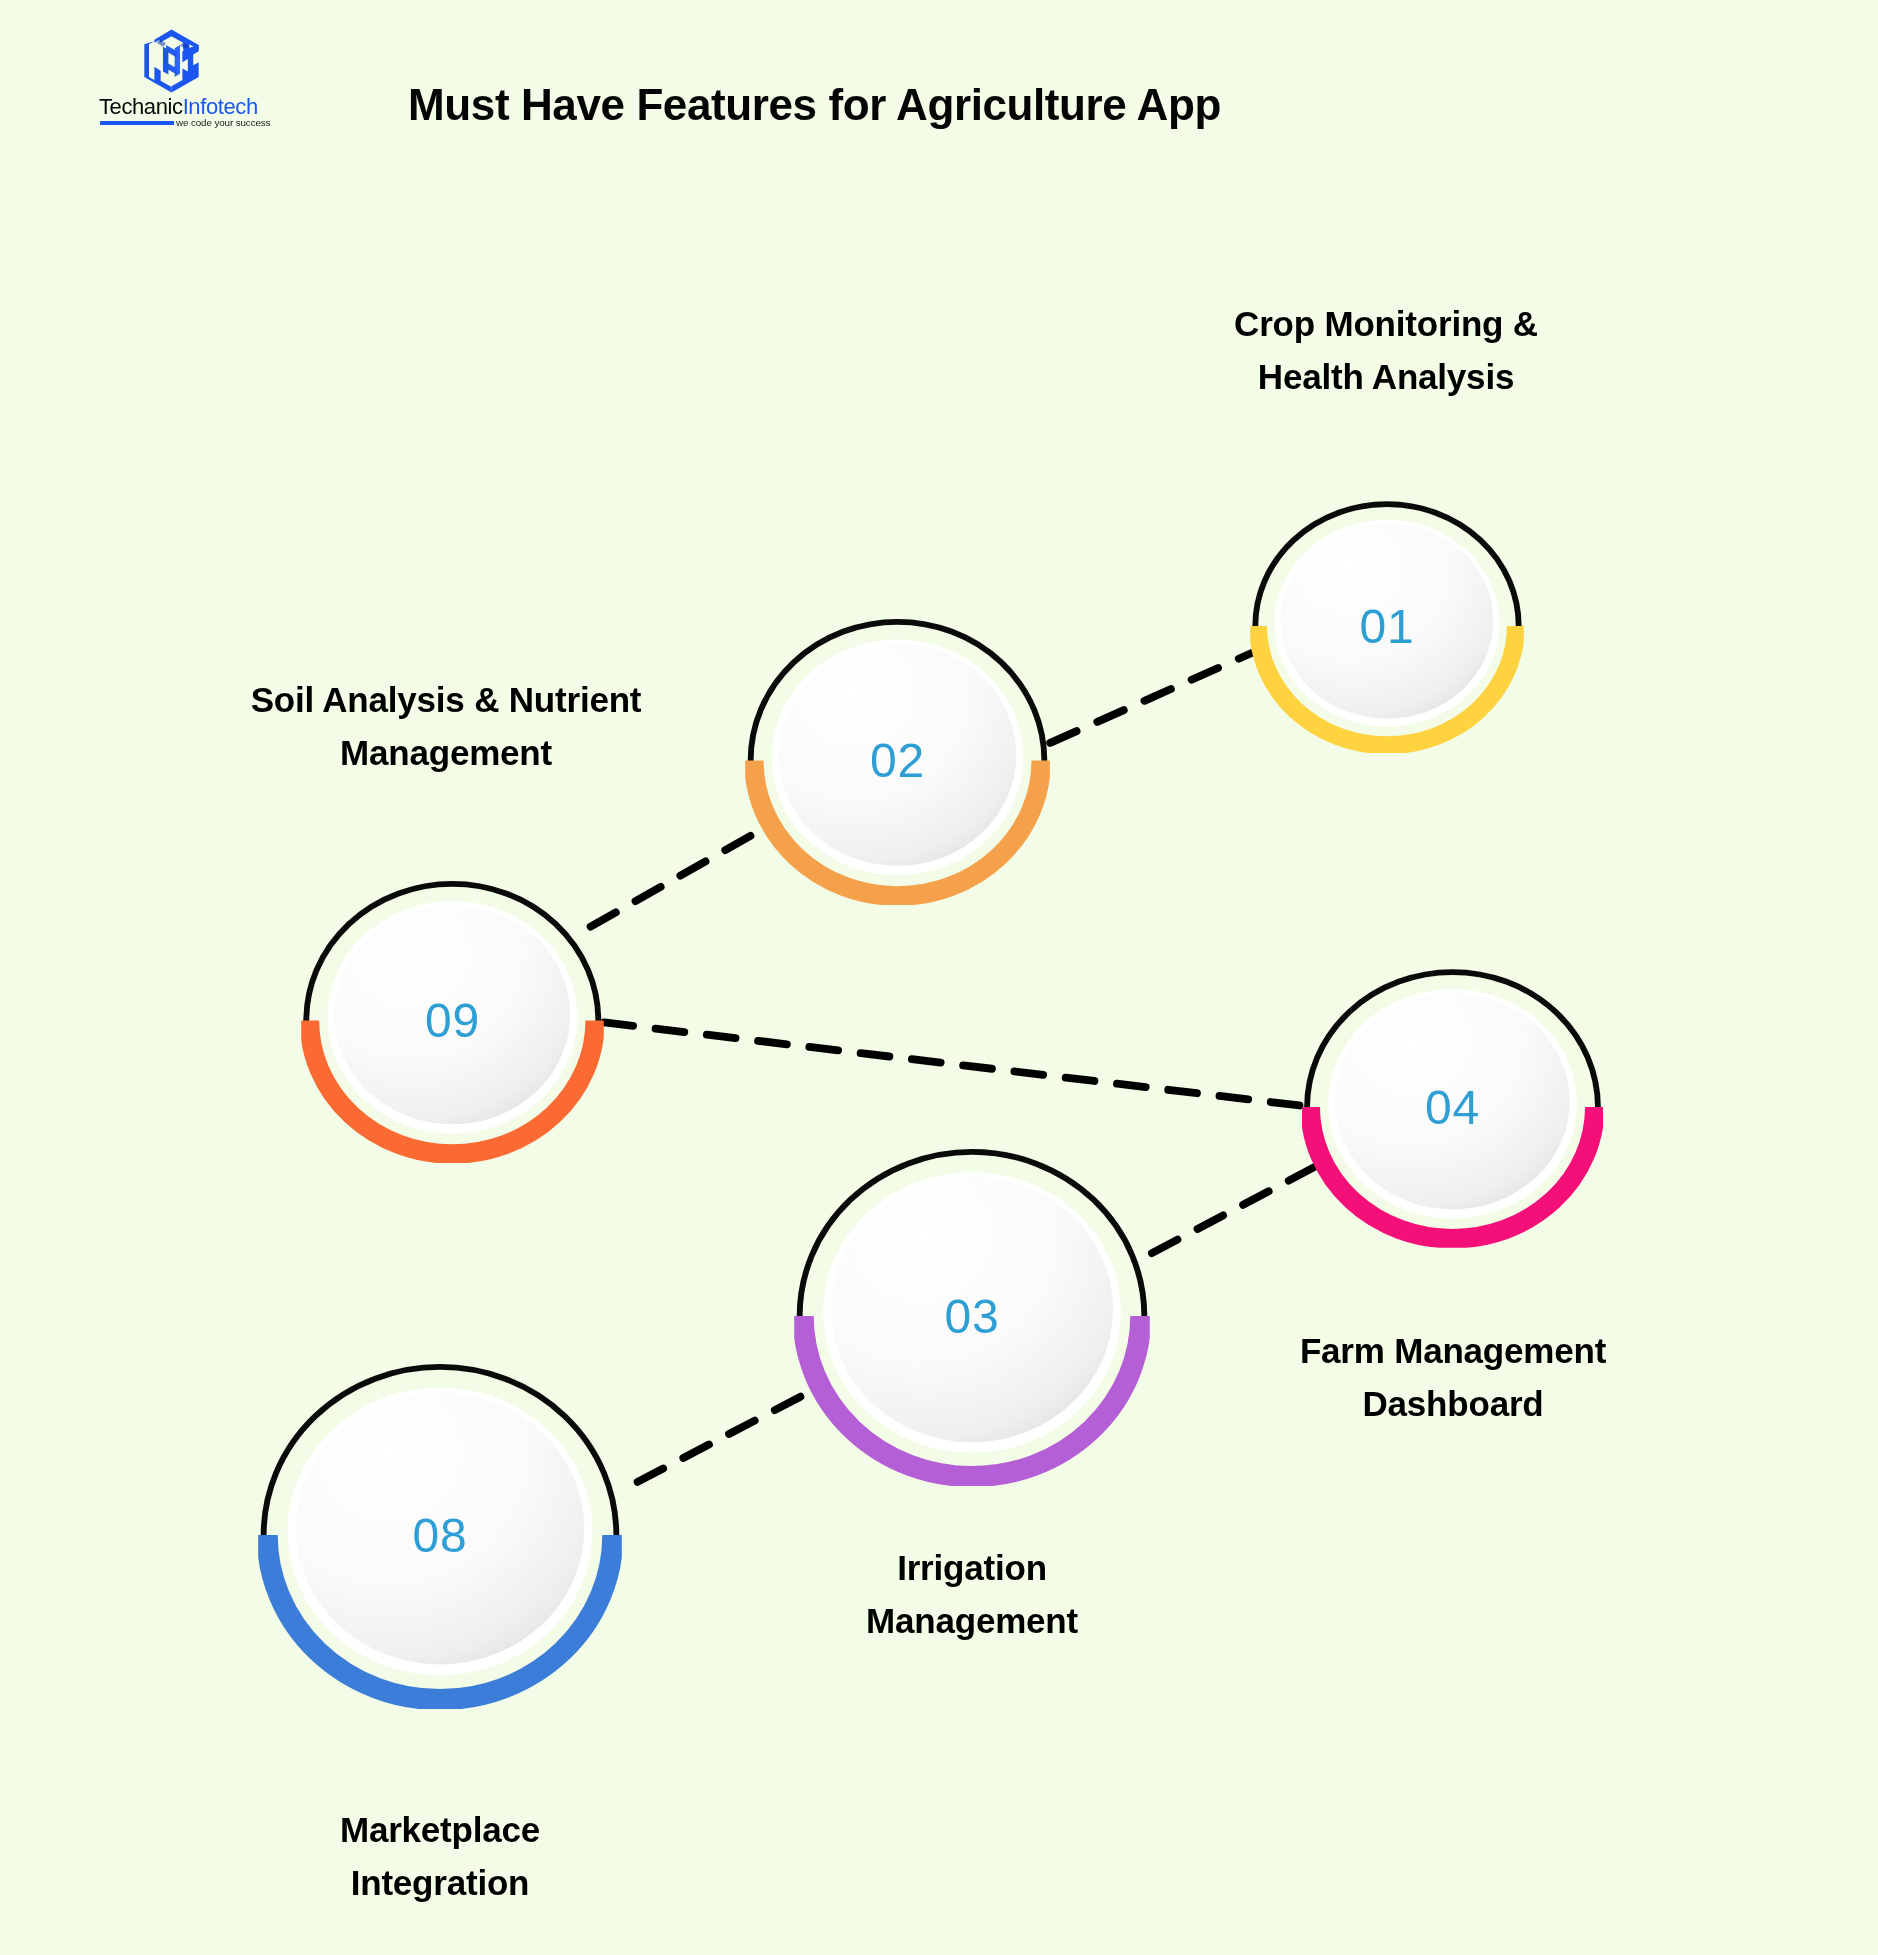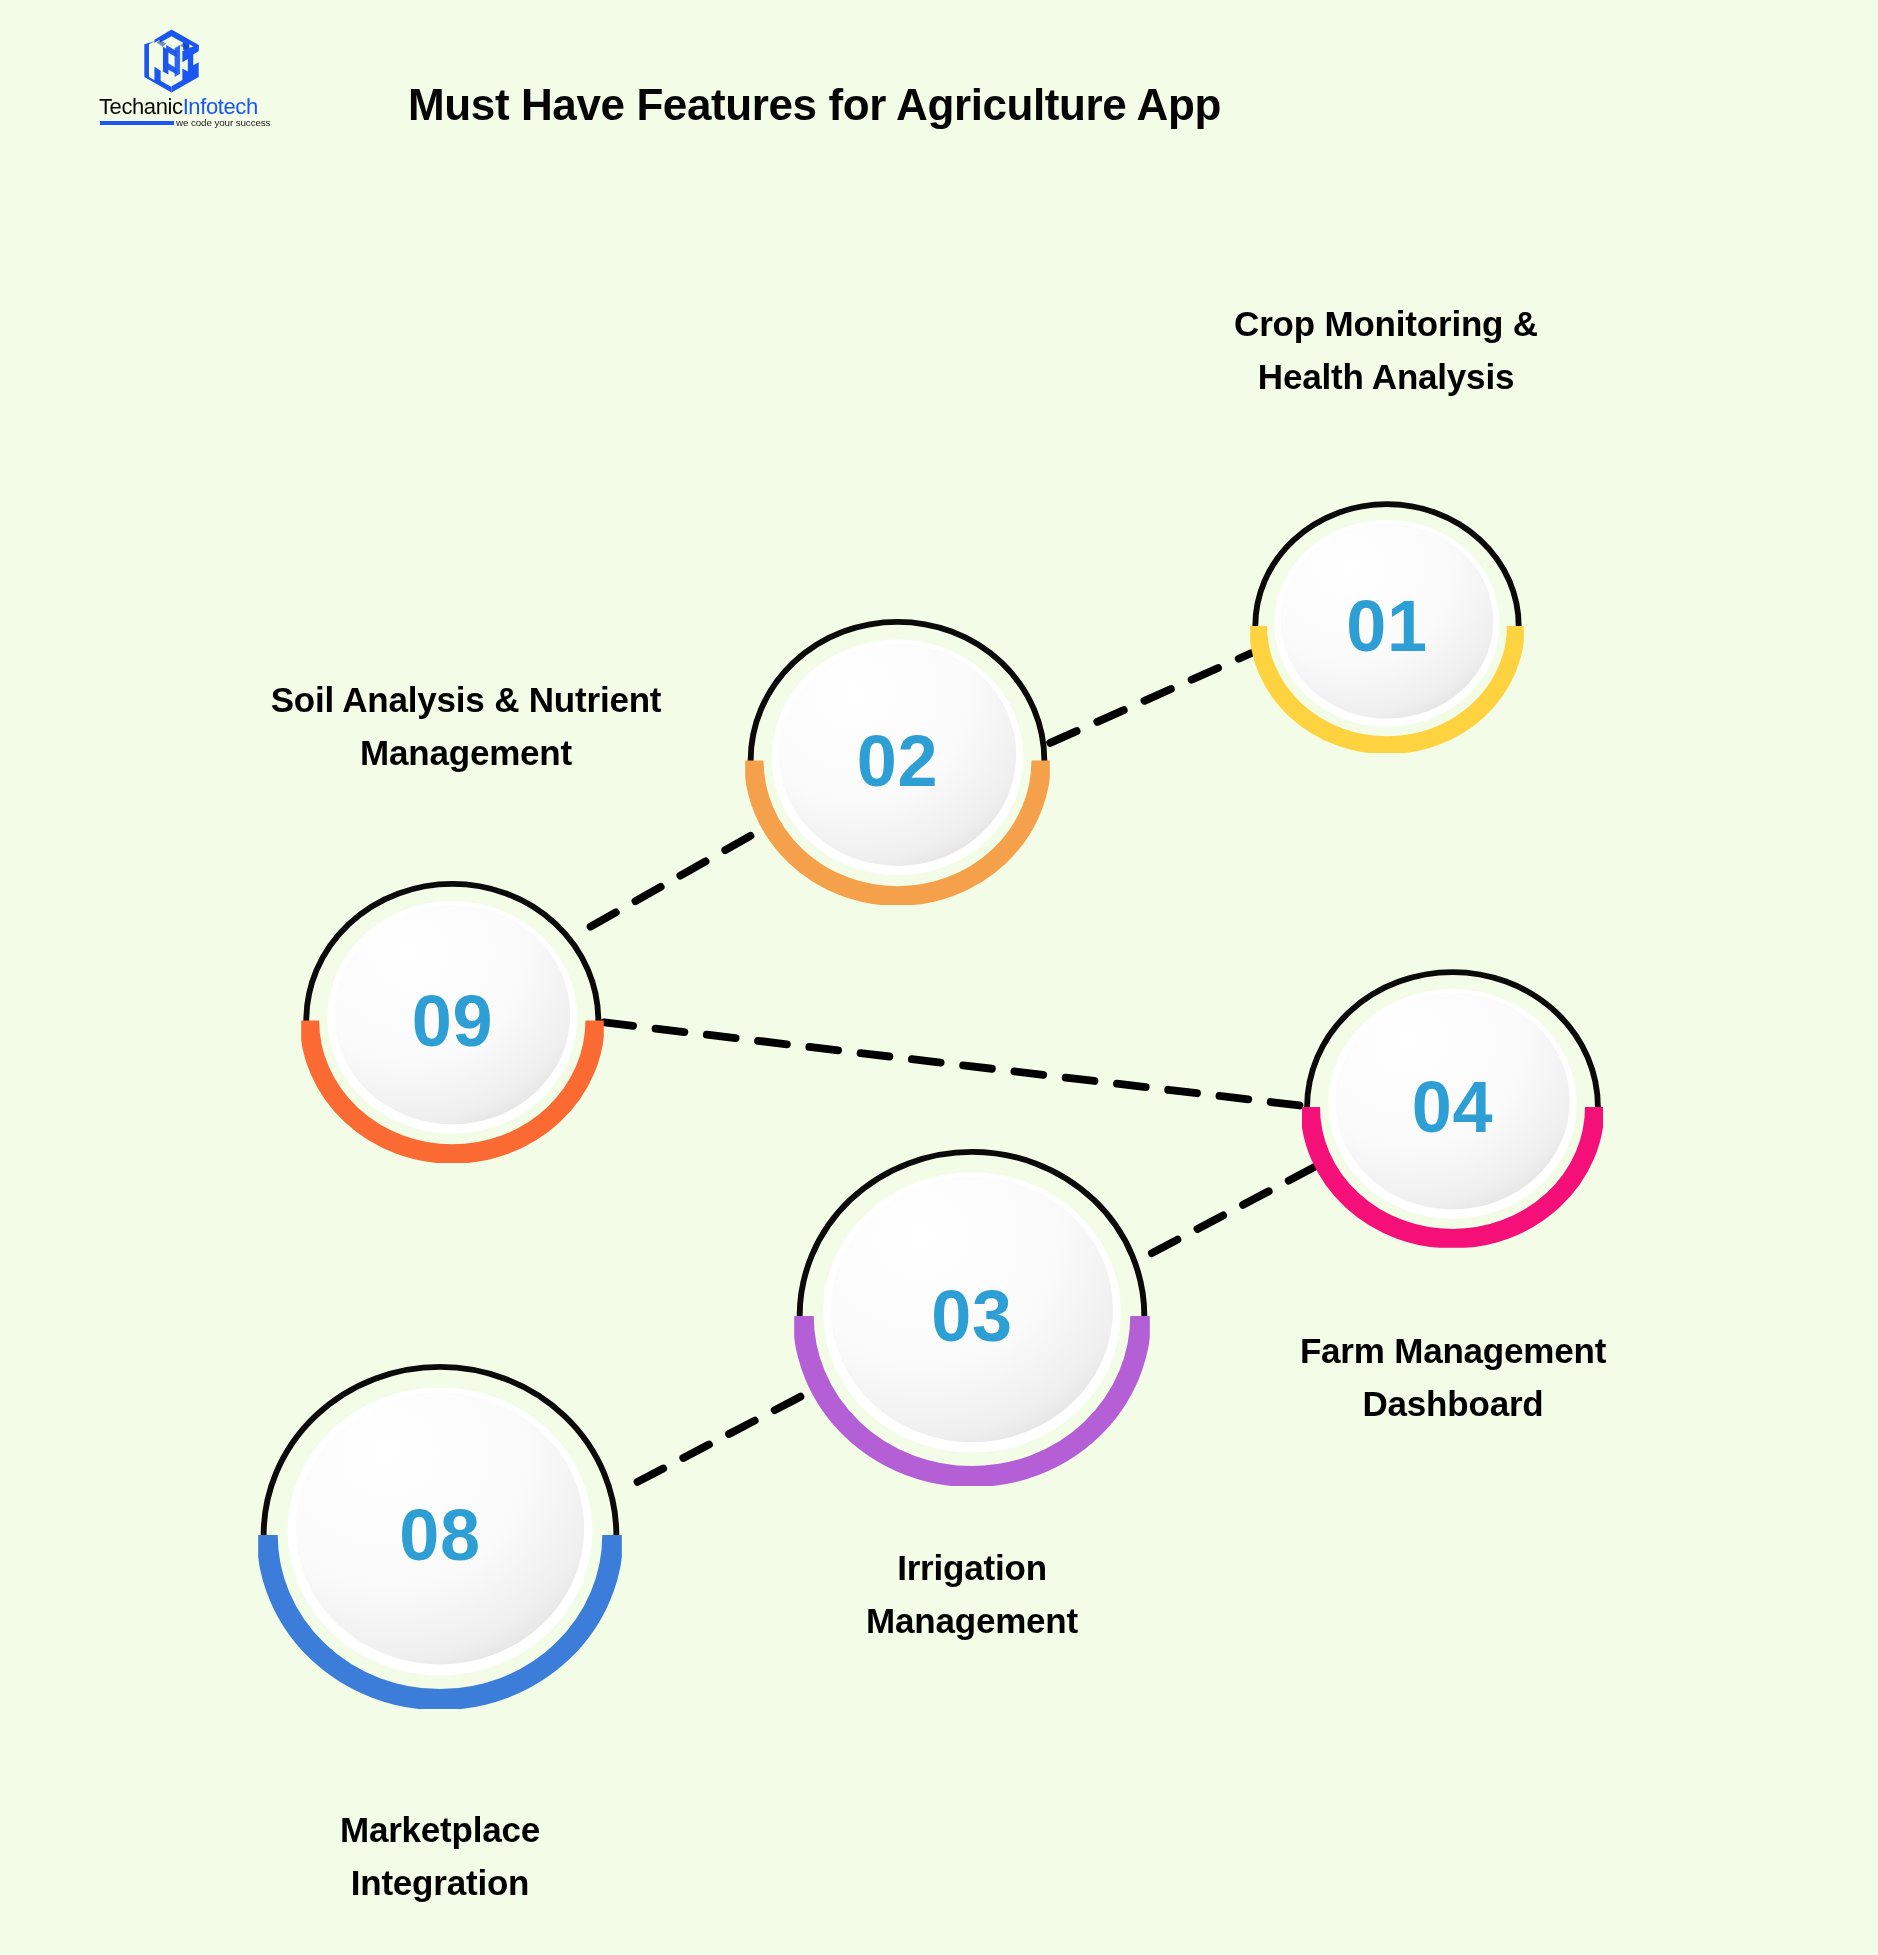--- a/index.html
+++ b/index.html
@@ -105,22 +105,22 @@
   }
   .node-number {
     position: absolute;
     left: 0;
     top: 0;
     width: 100%;
     height: 100%;
     display: flex;
     align-items: center;
     justify-content: center;
-    font-size: 72px;
-    font-weight: 700;
+    font-size: 48px;
+    font-weight: 400;
     color: #2E9FD4;
     letter-spacing: 0.8px;
     pointer-events: none;
   }
   .node-label {
     position: absolute;
     text-align: center;
     font-size: 35px;
     font-weight: bold;
     color: #000000;
@@ -237,21 +237,21 @@
       </defs>
       <ellipse cx="387" cy="365" rx="374" ry="350" fill="none" stroke="#0A0A0A" stroke-width="15"></ellipse>
       <g clip-path="url(#cl3)">
         <ellipse cx="387" cy="365" rx="366" ry="342" fill="none" stroke="#FA6A32" stroke-width="50"></ellipse>
       </g>
       <ellipse cx="387" cy="357" rx="320" ry="298" fill="#FFFFFF"></ellipse>
       <ellipse cx="387" cy="350" rx="302" ry="281" fill="url(#ig3)"></ellipse>
     </svg>
     <div class="node-number">09</div>
   </div>
-  <div class="node-label" style="left:169px; top:673px; width:594px;">Soil Analysis &amp; Nutrient
+  <div class="node-label" style="left:149px; top:673px; width:594px;">Soil Analysis &amp; Nutrient
 Management</div>
 
   <div class="node" style="left:1302px; top:966px; width:301px; height:282px;">
     <svg class="node-circle" width="301" height="282" viewBox="0 0 770 720">
       <defs>
         <radialGradient id="ig4" cx="0.32" cy="0.22" r="0.95">
           <stop offset="0%" stop-color="#FFFFFF"></stop>
           <stop offset="52%" stop-color="#FAFAFA"></stop>
           <stop offset="80%" stop-color="#EFEFEF"></stop>
           <stop offset="100%" stop-color="#D9D9D9"></stop>

